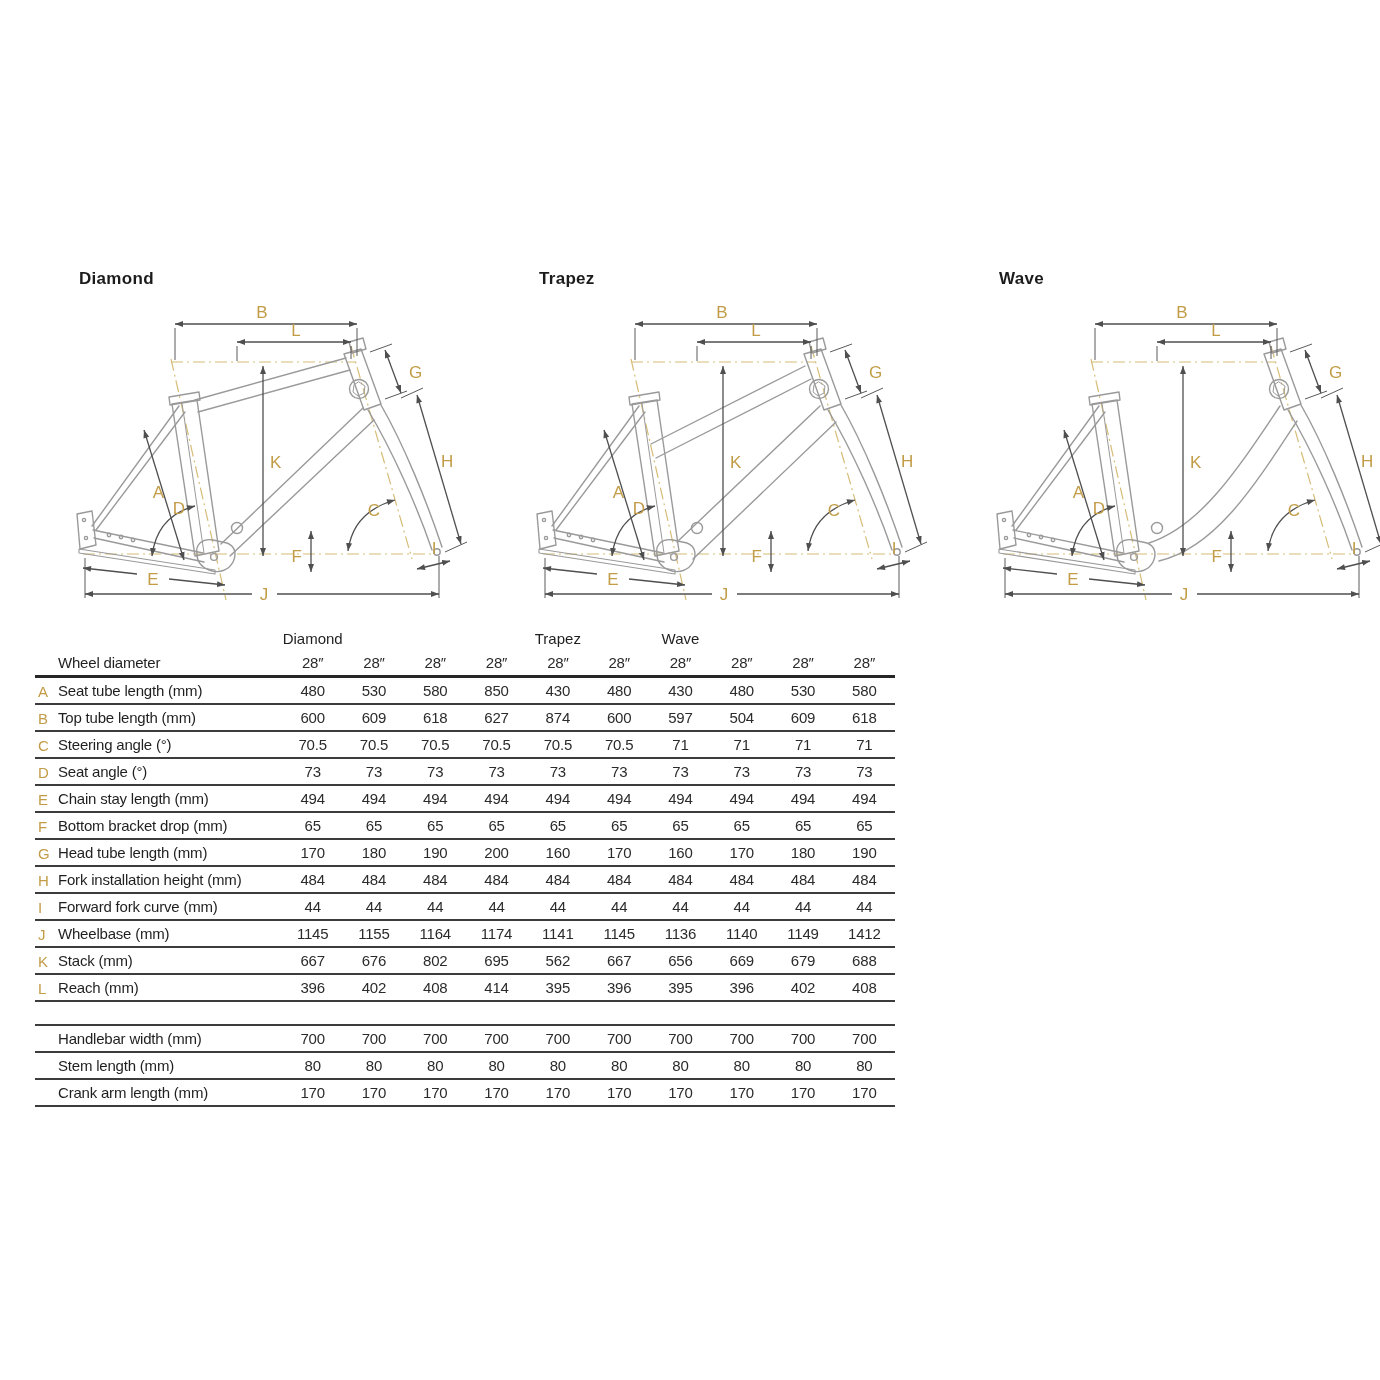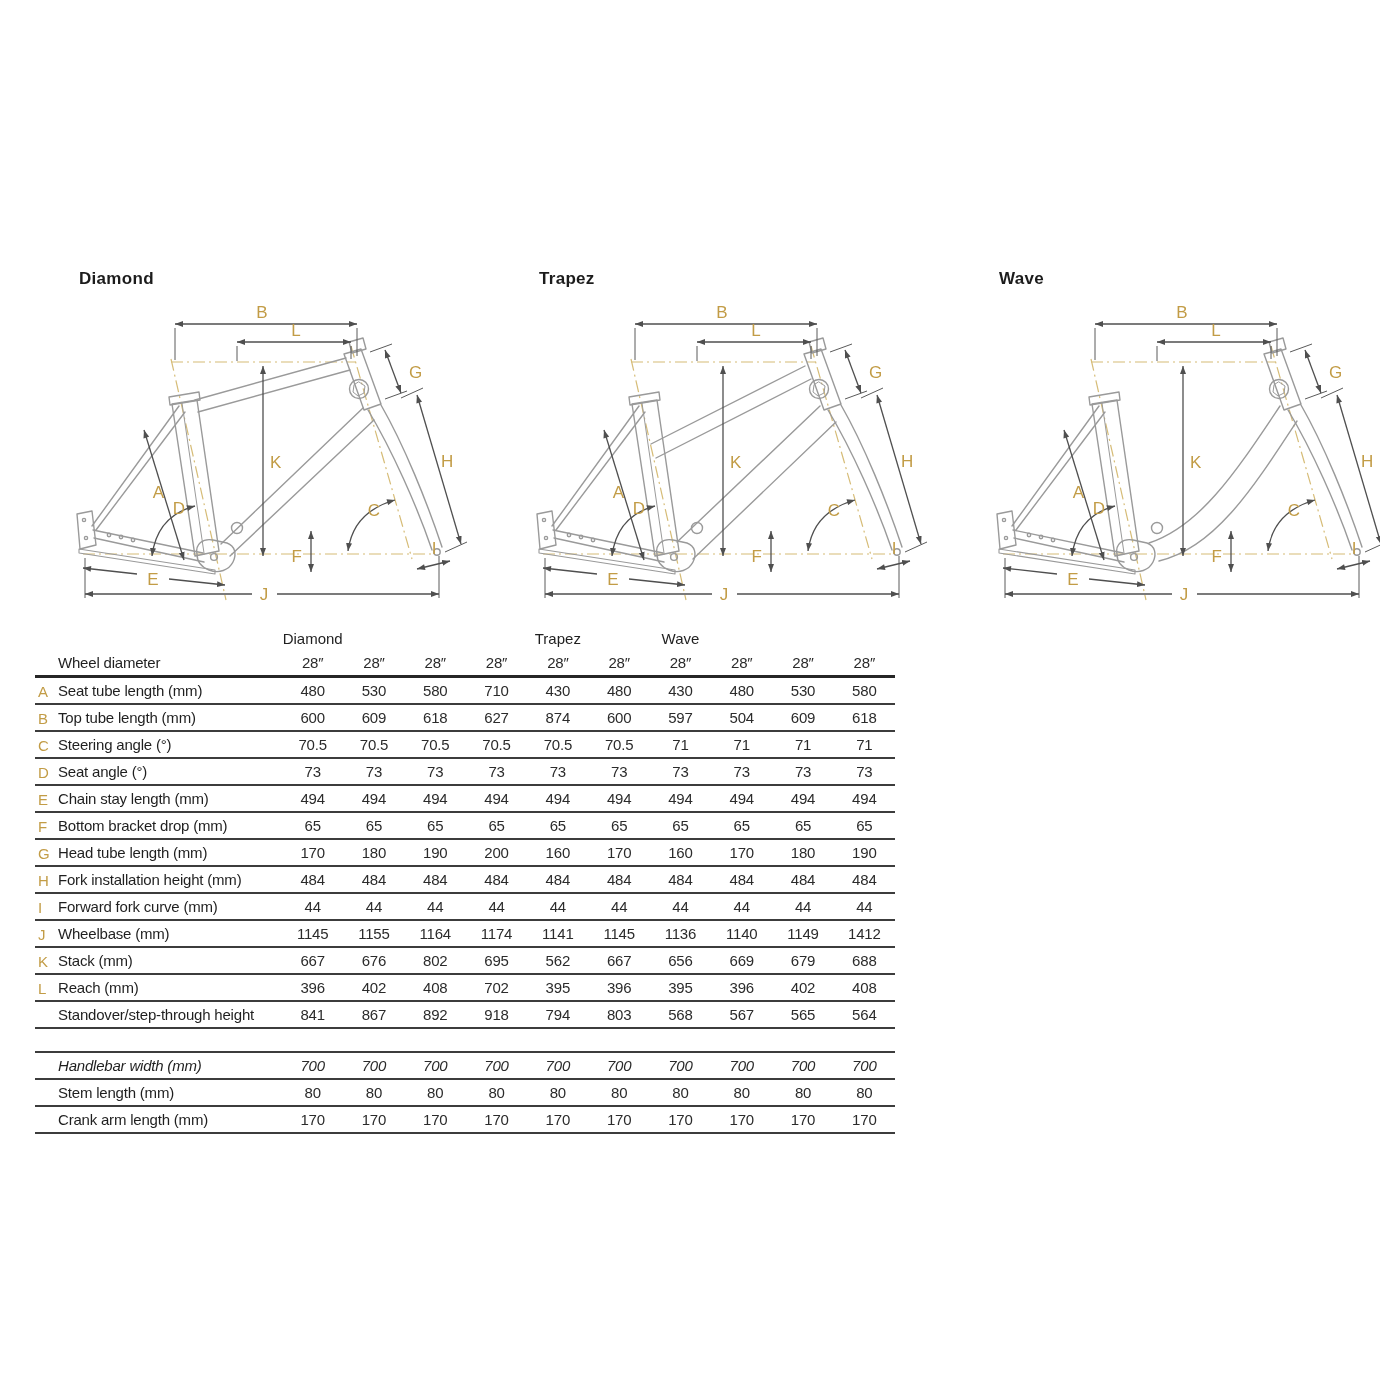--- a/index.html
+++ b/index.html
@@ -26,21 +26,21 @@
     height:25px;align-items:center;border-bottom:2px solid #3c3c3c;
     font-size:15px;line-height:1;
   }
   .grow.head{border-bottom:none;height:24px;}
   .grow.wheel{border-bottom:3px solid #262626;}
   .grow .lbl{position:relative;padding-left:23px;white-space:nowrap;letter-spacing:-0.2px;color:#1f1f1f;}
   .grow .ltr{position:absolute;left:3px;top:50%;transform:translateY(-50%);color:#C29C46;font-size:15px;}
   .grow .val{text-align:center;letter-spacing:-0.2px;color:#2b2b2b;}
   .grow .ghead{text-align:center;color:#1f1f1f;}
   .spacer{height:22px;}
-  .extra .grow:first-child{border-top:2px solid #3c3c3c;font-style:italic;}
+  .extra .grow:first-child{border-top:2px solid #3c3c3c;}
 </style>
 </head>
 <body>
 
 <div class="sheet">
 
   <svg class="defs-holder" aria-hidden="true">
     <defs>
       <marker id="arrE" markerWidth="9" markerHeight="7" refX="8" refY="3" orient="auto" markerUnits="userSpaceOnUse">
         <path d="M0,0 L8,3 L0,6 Z" fill="#4f4f4f"></path>
@@ -202,21 +202,21 @@
         <div class="val">28″</div>
         <div class="val">28″</div>
         <div class="val">28″</div>
         <div class="val">28″</div>
       </div>
       <div class="grow ">
         <div class="lbl"><span class="ltr">A</span>Seat tube length (mm)</div>
         <div class="val">480</div>
         <div class="val">530</div>
         <div class="val">580</div>
-        <div class="val">710</div>
+        <div class="val">850</div>
         <div class="val">430</div>
         <div class="val">480</div>
         <div class="val">430</div>
         <div class="val">480</div>
         <div class="val">530</div>
         <div class="val">580</div>
       </div>
       <div class="grow ">
         <div class="lbl"><span class="ltr">B</span>Top tube length (mm)</div>
         <div class="val">600</div>
@@ -345,41 +345,28 @@
         <div class="val">656</div>
         <div class="val">669</div>
         <div class="val">679</div>
         <div class="val">688</div>
       </div>
       <div class="grow ">
         <div class="lbl"><span class="ltr">L</span>Reach (mm)</div>
         <div class="val">396</div>
         <div class="val">402</div>
         <div class="val">408</div>
-        <div class="val">702</div>
+        <div class="val">414</div>
         <div class="val">395</div>
         <div class="val">396</div>
         <div class="val">395</div>
         <div class="val">396</div>
         <div class="val">402</div>
         <div class="val">408</div>
       </div>
-      <div class="grow ">
-        <div class="lbl"><span class="ltr"></span>Standover/step-through height</div>
-        <div class="val">841</div>
-        <div class="val">867</div>
-        <div class="val">892</div>
-        <div class="val">918</div>
-        <div class="val">794</div>
-        <div class="val">803</div>
-        <div class="val">568</div>
-        <div class="val">567</div>
-        <div class="val">565</div>
-        <div class="val">564</div>
-      </div>
       <div class="spacer"></div>
       <div class="extra">
         <div class="grow ">
           <div class="lbl"><span class="ltr"></span>Handlebar width (mm)</div>
           <div class="val">700</div>
           <div class="val">700</div>
           <div class="val">700</div>
           <div class="val">700</div>
           <div class="val">700</div>
           <div class="val">700</div>

